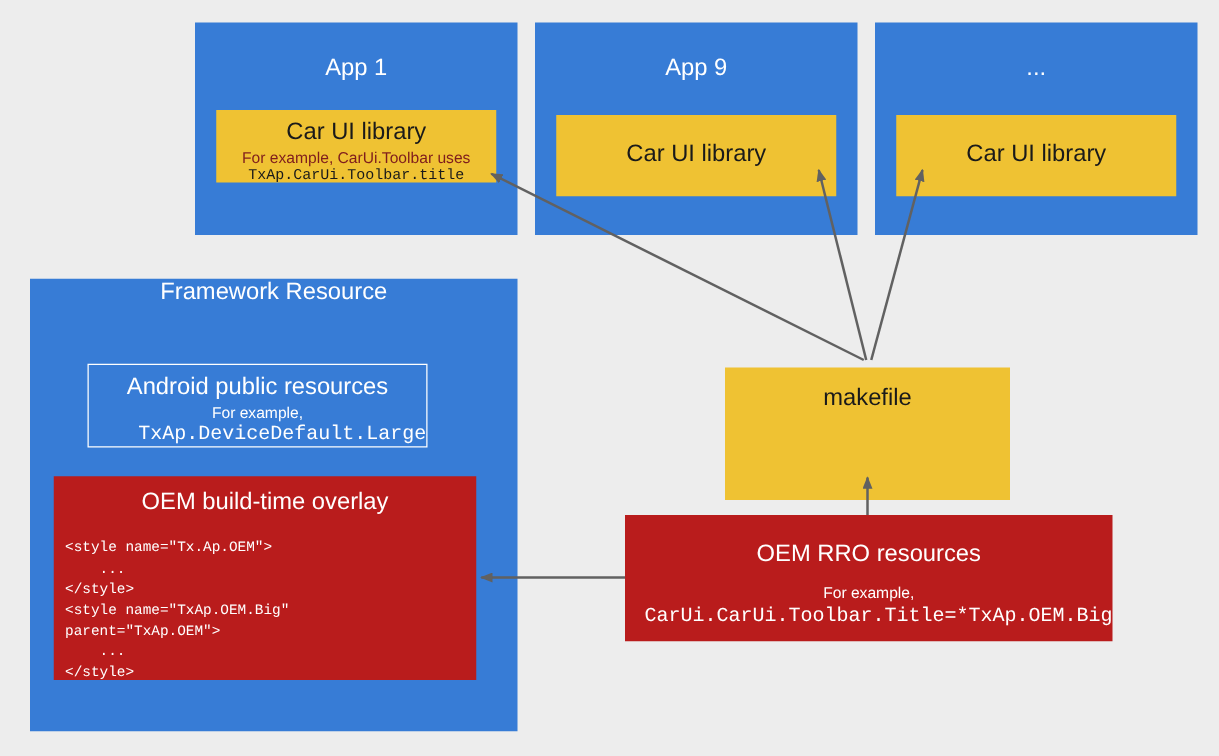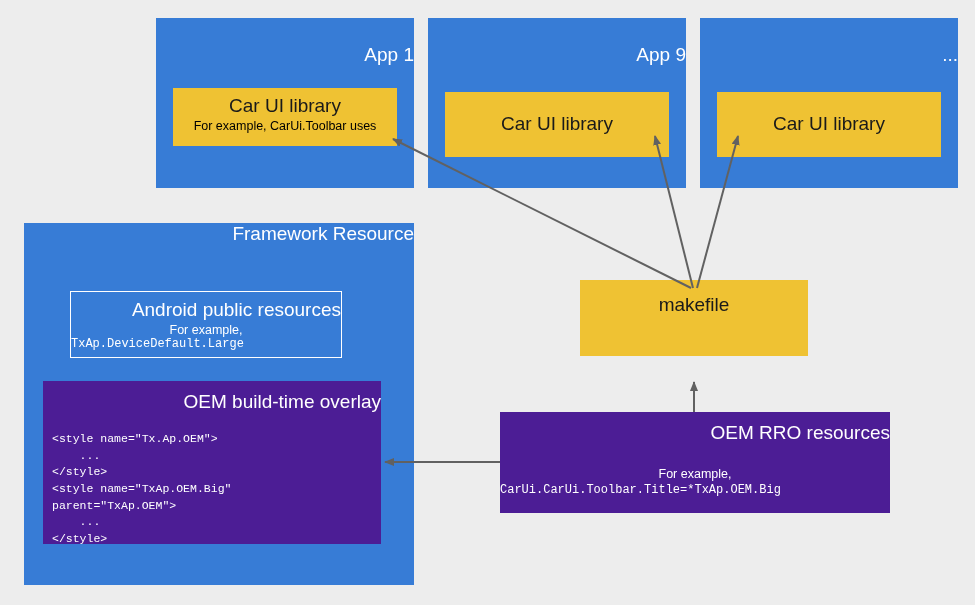--- a/index.html
+++ b/index.html
@@ -17,38 +17,38 @@
     height: 605px;
     background: #ededed;
     overflow: hidden;
   }
   .box {
     position: absolute;
     box-sizing: border-box;
   }
   .blue   { background: #377cd6; }
   .yellow { background: #efc233; }
-  .green  { background: #4c1d95; }
+  .green  { background: #b91c1c; }
 
   .title-white {
     color: #ffffff;
-    text-align: right;
+    text-align: center;
     font-size: 19px;
     font-weight: 400;
     line-height: 1.2;
   }
   .title-dark {
     color: #1a1a1a;
     text-align: center;
     font-size: 19px;
     font-weight: 400;
     line-height: 1.2;
   }
   .sub-dark {
-    color: #000000;
+    color: #7f1d1d;
     text-align: center;
     font-size: 12.5px;
     font-weight: 400;
     line-height: 1.25;
   }
   .sub-white {
     color: #ffffff;
     text-align: center;
     font-size: 12.5px;
     font-weight: 400;
@@ -56,23 +56,23 @@
   }
   .mono-dark {
     color: #1a1a1a;
     text-align: center;
     font-family: "Liberation Mono", monospace;
     font-size: 12px;
     line-height: 1.3;
   }
   .mono-white {
     color: #ffffff;
-    text-align: left;
+    text-align: right;
     font-family: "Liberation Mono", monospace;
-    font-size: 12px;
+    font-size: 16px;
     line-height: 1.3;
   }
   .code-white {
     color: #ffffff;
     text-align: left;
     font-family: "Liberation Mono", monospace;
     font-size: 11.5px;
     line-height: 1.45;
     white-space: pre;
   }
@@ -97,20 +97,21 @@
 <body>
 
 <div id="canvas">
 
   <div class="box blue" style="left:156px; top:18px; width:258px; height:170px;">
     <div class="ctr title-white" style="top:26px;">App 1</div>
   </div>
   <div class="box yellow" style="left:173px; top:88px; width:224px; height:58px;">
     <div class="ctr title-dark" style="top:7px;">Car UI library</div>
     <div class="ctr sub-dark" style="top:31px;">For example, CarUi.Toolbar uses</div>
+    <div class="ctr mono-dark" style="top:45px;">TxAp.CarUi.Toolbar.title</div>
   </div>
 
   <div class="box blue" style="left:428px; top:18px; width:258px; height:170px;">
     <div class="ctr title-white" style="top:26px;">App 9</div>
   </div>
   <div class="box yellow" style="left:445px; top:92px; width:224px; height:65px;">
     <div class="ctr title-dark" style="top:21px;">Car UI library</div>
   </div>
 
   <div class="box blue" style="left:700px; top:18px; width:258px; height:170px;">
@@ -134,26 +135,26 @@
     <div class="ctr title-white" style="top:10px;">OEM build-time overlay</div>
     <div class="code-white" style="position:absolute; left:9px; top:50px;">&lt;style name="Tx.Ap.OEM"&gt;
     ...
 &lt;/style&gt;
 &lt;style name="TxAp.OEM.Big"
 parent="TxAp.OEM"&gt;
     ...
 &lt;/style&gt;</div>
   </div>
 
-  <div class="box yellow" style="left:580px; top:280px; width:228px; height:76px;">
+  <div class="box yellow" style="left:580px; top:294px; width:228px; height:106px;">
     <div class="ctr title-dark" style="top:14px;">makefile</div>
   </div>
 
   <div class="box green" style="left:500px; top:412px; width:390px; height:101px;">
-    <div class="ctr title-white" style="top:10px;">OEM RRO resources</div>
+    <div class="ctr title-white" style="top:21px;">OEM RRO resources</div>
     <div class="ctr sub-white" style="top:55px;">For example,</div>
     <div class="ctr mono-white" style="top:71px;">CarUi.CarUi.Toolbar.Title=*TxAp.OEM.Big</div>
   </div>
 
   <svg class="arrows" viewBox="0 0 975 605">
     <defs>
       <marker id="arrowhead" markerWidth="10" markerHeight="8" refX="9" refY="4" orient="auto" markerUnits="userSpaceOnUse">
         <path d="M0,0 L10,4 L0,8 z" fill="#616161"></path>
       </marker>
     </defs>

